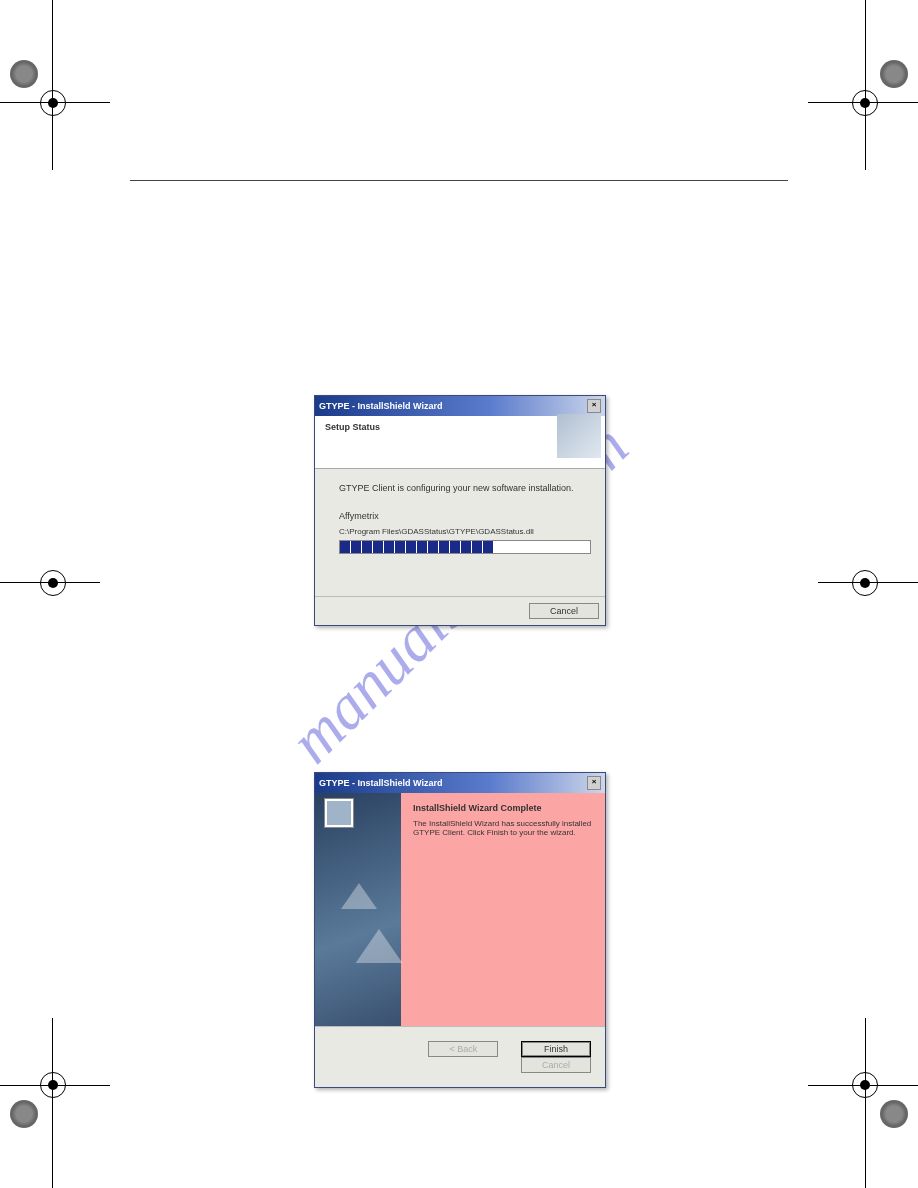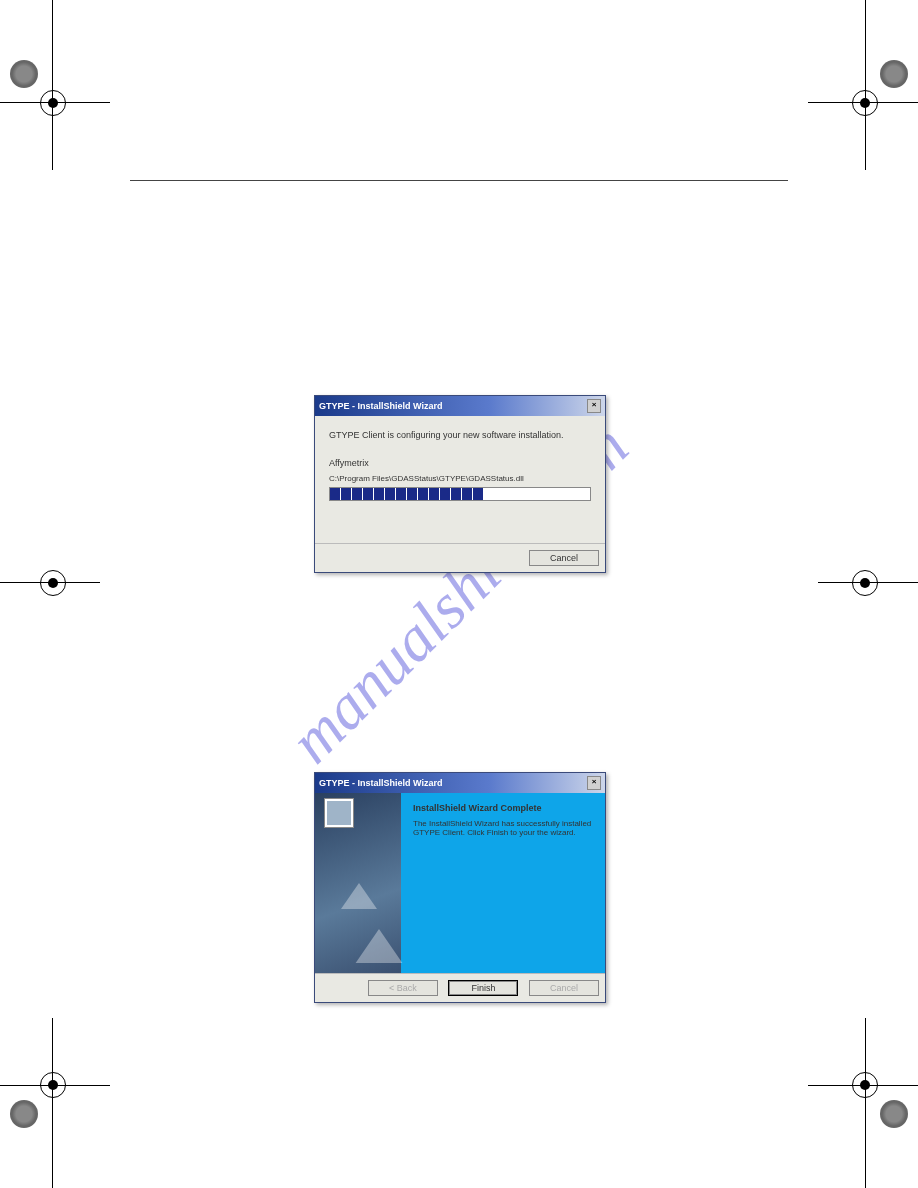--- a/index.html
+++ b/index.html
@@ -114,20 +114,21 @@
   }
   .d1-banner .h { font-weight:bold; font-size:9px; }
   .d1-banner .monitor {
     position:absolute;
     right:4px; top:-2px;
     width:44px;height:44px;
     background:linear-gradient(135deg,#b0c0d0,#e0e8f0);
   }
   .d1-body {
     padding:14px 14px 8px 14px;
+    margin-left:10px;
   }
   .progress {
     height:12px;
     border:1px solid #888;
     background:#fff;
     margin-top:4px;
     display:flex;
   }
   .progress .seg {
     width:10px; height:100%;
@@ -140,48 +141,48 @@
     text-align:right;
   }
   .btn {
     display:inline-block;
     min-width:52px;
     padding:2px 8px;
     background:#e4e4de;
     border:1px solid #888;
     font-size:9px;
     text-align:center;
-    margin-left:8px;
+    margin-left:20px;
   }
   .btn.disabled { color:#aaa; }
   .btn.default { border:1px solid #000; box-shadow: inset 0 0 0 1px #888; }
 
   
   .d2-body {
     display:flex;
-    height:180px;
-    background:#0ea5e9;
+    height:233px;
+    background:#fca5a5;
   }
   .d2-side {
     width:86px;
     background:linear-gradient(160deg,#2a4060 0%, #5a7a9a 60%, #3a5070 100%);
     position:relative;
   }
   .d2-side .tri {
     position:absolute;
     width:0;height:0;
     border-left:18px solid transparent;
     border-right:18px solid transparent;
     border-bottom:26px solid rgba(255,255,255,0.35);
   }
   .d2-content { flex:1; padding:10px 12px; font-size:8px; }
   .d2-content .h { font-weight:bold; font-size:9px; margin-bottom:6px; }
   .d2-botrow {
     border-top:1px solid #bbb;
-    padding:6px;
+    padding:14px;
     text-align:right;
     background:#e9e9e3;
   }
 
   .small-icon {
     width:24px;height:24px;
     background:#9fb4c8;
     border:2px solid #fff;
     outline:1px solid #888;
     display:inline-block;
@@ -226,20 +227,24 @@
 </div>
 
 <div class="rule"></div>
 
 <div class="watermark">manualshive.com</div>
 
 <div class="dialog" style="left:314px; top:395px;">
   <div class="titlebar">
     <span>GTYPE - InstallShield Wizard</span>
     <span class="xbtn">×</span>
+  </div>
+  <div class="d1-banner">
+    <div class="h">Setup Status</div>
+    <div class="monitor"></div>
   </div>
   <div class="d1-body">
     <div style="margin-bottom:18px;">GTYPE Client is configuring your new software installation.</div>
     <div style="margin-bottom:6px;">Affymetrix</div>
     <div style="font-size:8px;">C:\Program Files\GDASStatus\GTYPE\GDASStatus.dll</div>
     <div class="progress">
       <div class="seg"></div>
         <div class="seg"></div>
         <div class="seg"></div>
         <div class="seg"></div>

